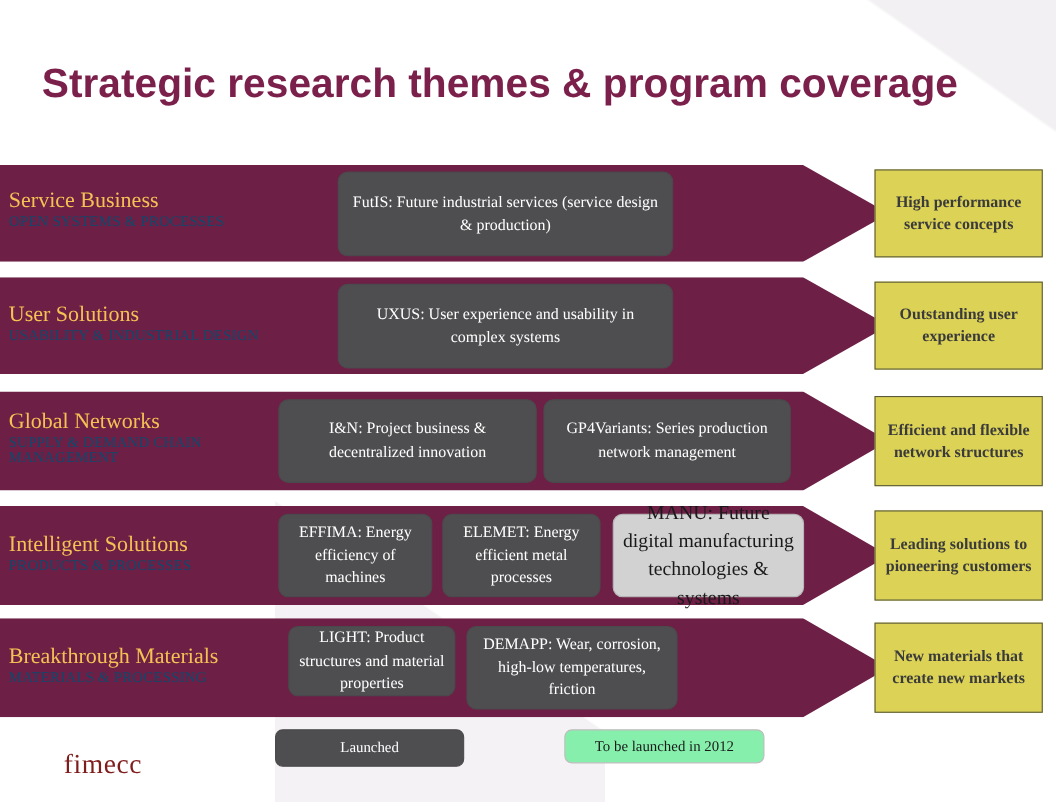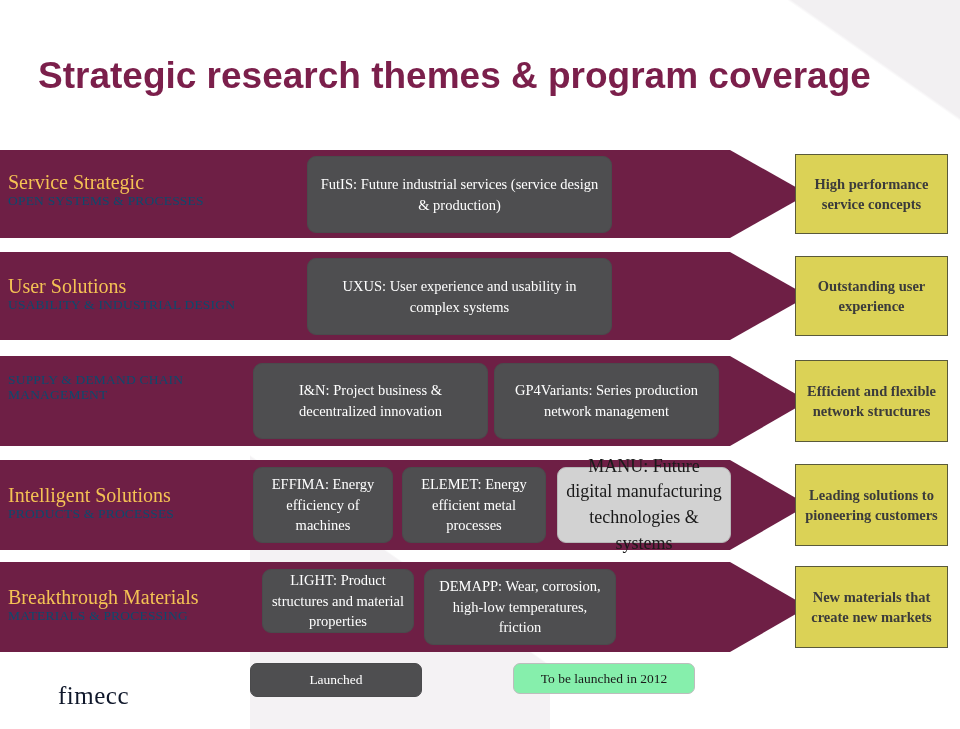--- a/index.html
+++ b/index.html
@@ -166,21 +166,21 @@
     height: 31px;
     background: #86efac;
     color: #1a1a1a;
     border: 1px solid #bdbdbd;
   }
   .logo {
     position: absolute;
     left: 58px;
     top: 682px;
     font-size: 25px;
-    color: #0f172a;
+    color: #7f1d1d;
     font-family: "Liberation Serif", serif;
     letter-spacing: 0.5px;
     z-index: 6;
   }
 </style>
 </head>
 <body>
 
 <div id="slide">
 
@@ -189,21 +189,21 @@
 
   <div class="title">Strategic research themes &amp; program coverage</div>
 
   <div class="row" style="top:150px; width:810px;">
     <div class="arrow" style="width:810px;">
       <svg width="810" height="88" viewBox="0 0 810 88">
         <polygon points="0,0 730,0 808,44 730,88 0,88" fill="#6e1f45"></polygon>
       </svg>
     </div>
     <div class="theme" style="top:22px;">
-      <span class="t-main">Service Strategic</span>
+      <span class="t-main">Service Business</span>
       <span class="t-sub">OPEN SYSTEMS &amp; PROCESSES</span>
     </div>
     <div class="prog launched" style="left:307px; top:6px; width:305px; height:77px;">FutIS: Future industrial services (service design &amp; production)</div>
   </div>
   <div class="outcome" style="top:154px; height:80px;">High performance service concepts</div>
 
   <div class="row" style="top:252px; width:810px;">
     <div class="arrow" style="width:810px;">
       <svg width="810" height="88" viewBox="0 0 810 88">
         <polygon points="0,0 730,0 808,44 730,88 0,88" fill="#6e1f45"></polygon>
@@ -217,20 +217,21 @@
   </div>
   <div class="outcome" style="top:256px; height:80px;">Outstanding user experience</div>
 
   <div class="row" style="top:356px; width:810px;">
     <div class="arrow" style="width:810px;">
       <svg width="810" height="90" viewBox="0 0 810 90">
         <polygon points="0,0 730,0 808,45 730,90 0,90" fill="#6e1f45"></polygon>
       </svg>
     </div>
     <div class="theme" style="top:17px;">
+      <span class="t-main">Global Networks</span>
       <span class="t-sub" style="max-width:200px; white-space:normal;">SUPPLY &amp; DEMAND CHAIN MANAGEMENT</span>
     </div>
     <div class="prog launched" style="left:253px; top:7px; width:235px; height:76px;">I&amp;N: Project business &amp; decentralized innovation</div>
     <div class="prog launched" style="left:494px; top:7px; width:225px; height:76px;">GP4Variants: Series production network management</div>
   </div>
   <div class="outcome" style="top:360px; height:82px;">Efficient and flexible network structures</div>
 
   <div class="row" style="top:460px; width:810px;">
     <div class="arrow" style="width:810px;">
       <svg width="810" height="90" viewBox="0 0 810 90">

